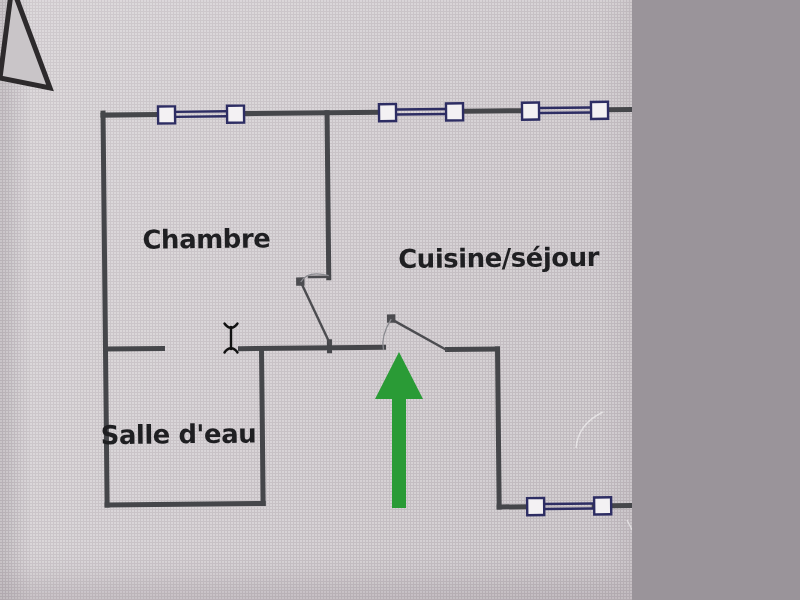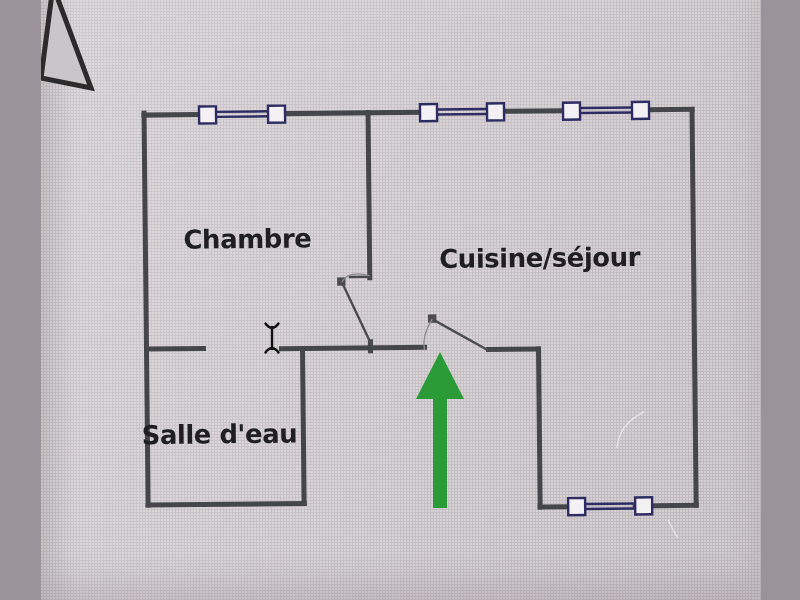--- a/index.html
+++ b/index.html
@@ -1,26 +1,25 @@
 <!DOCTYPE html>
 <html><head>
 <meta charset="utf-8">
 <style>
   html,body{margin:0;padding:0;background:#9a949a;}
   .screen{
-    width:720px;height:600px;position:relative;overflow:hidden;
+    width:632px;height:600px;position:relative;overflow:hidden;
     background-color:#c9c3c7;
     background-image:
       radial-gradient(circle at 1px 1px, rgba(255,255,255,0.30) 28%, rgba(0,0,0,0) 34%),
       linear-gradient(90deg, rgba(95,88,96,0.16) 0%, rgba(0,0,0,0) 5%),
       linear-gradient(115deg, rgba(255,255,255,0.12) 0%, rgba(0,0,0,0) 45%, rgba(92,82,92,0.10) 100%);
     background-size:3px 3px, 100% 100%, 100% 100%;
     box-shadow: inset 0 -18px 30px rgba(110,95,105,0.18), inset 0 6px 18px rgba(255,255,255,0.10);
     font-family:"DejaVu Sans","Liberation Sans",sans-serif;
-    margin-left:41px;
   }
   svg{position:absolute;left:0;top:0;}
   .room-label{
     font-family:"DejaVu Sans","Liberation Sans",sans-serif;
     font-weight:700;
     font-size:26px;
     letter-spacing:-0.5px;
     fill:#1f1f22;
   }
 </style>

